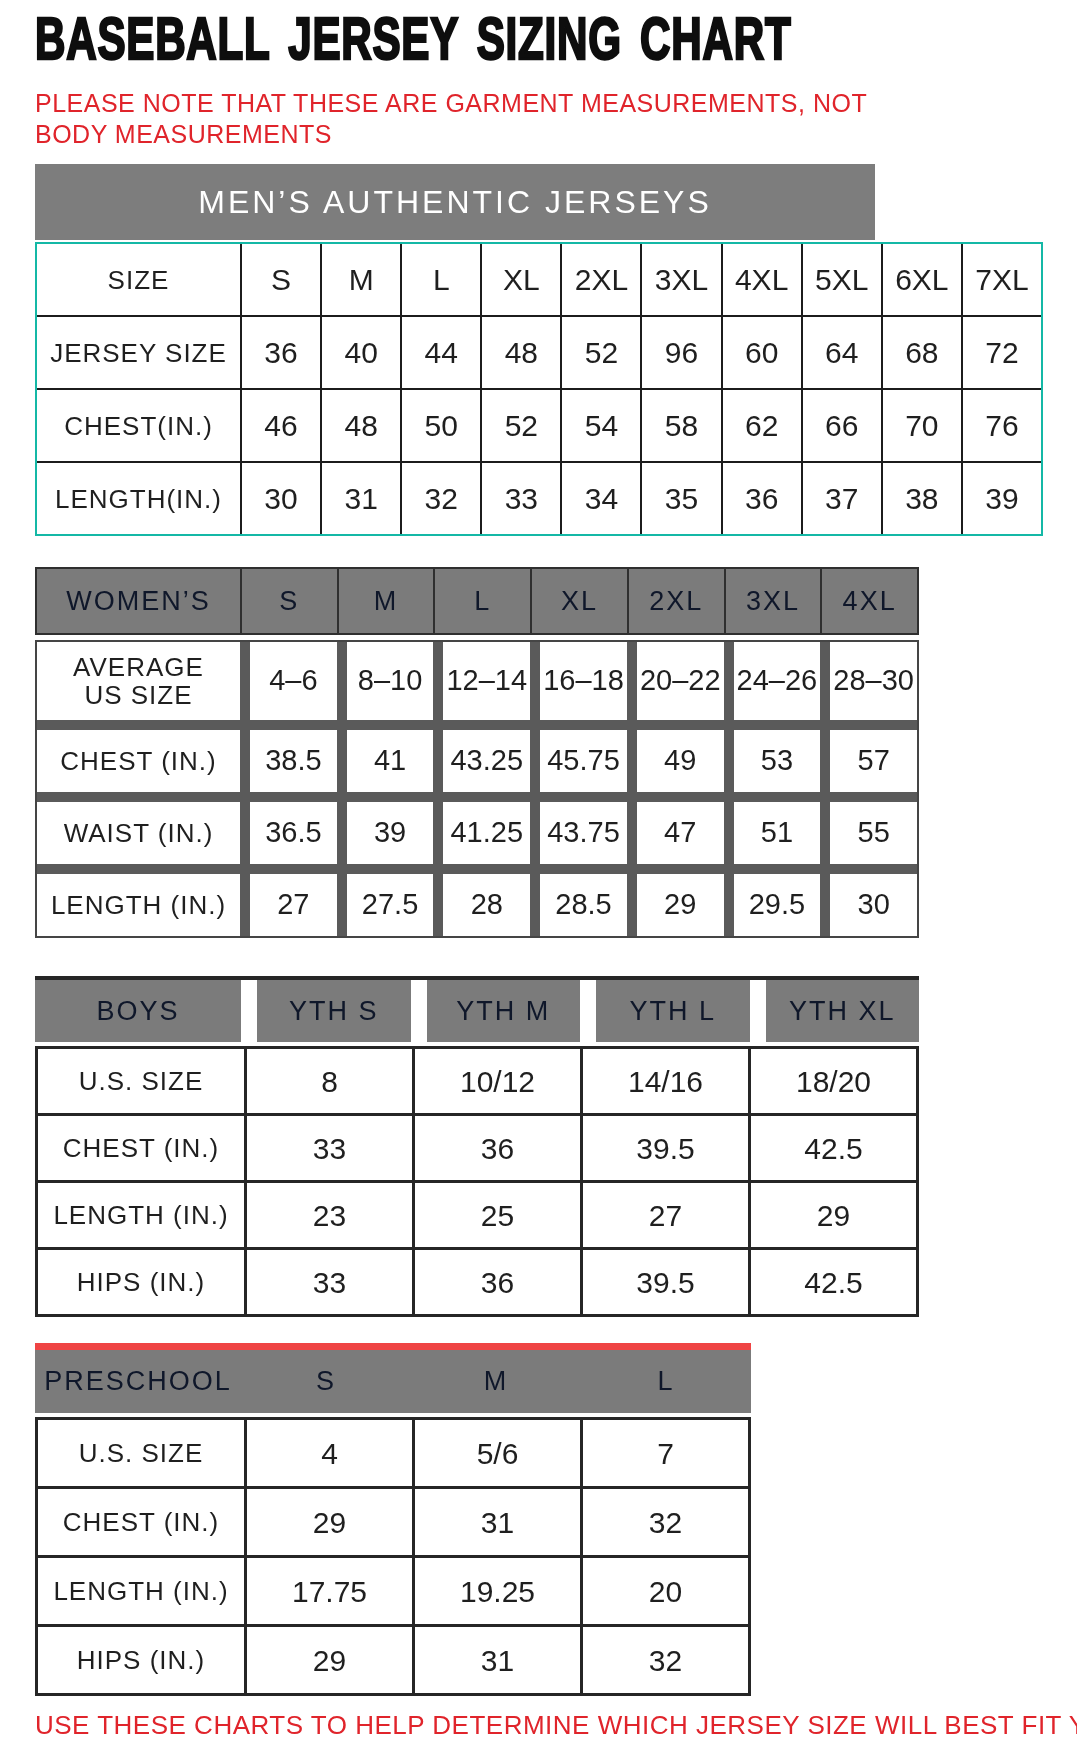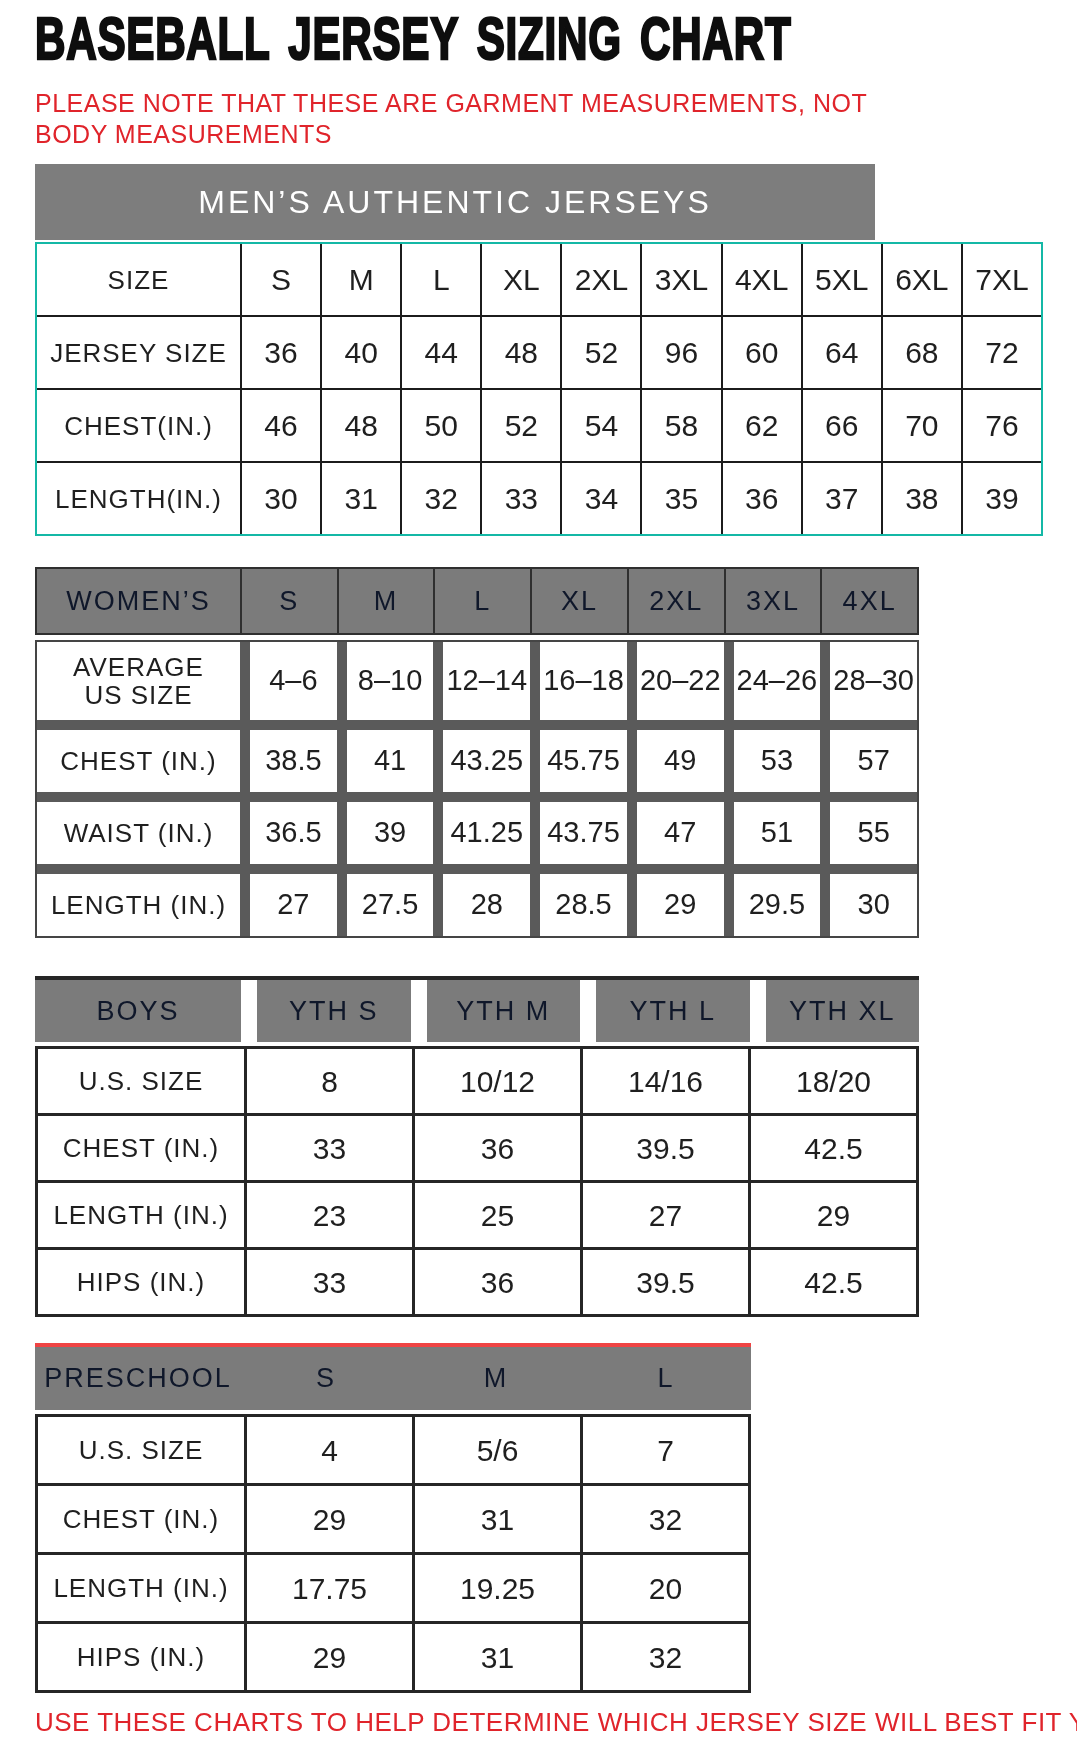--- a/index.html
+++ b/index.html
@@ -101,21 +101,21 @@
     grid-template-rows: repeat(4, 64px);
     gap: 3px; background: #262626; border: 3px solid #262626;
   }
 
   
   .pre-section { margin-top: 26px; }
   .pre-header {
     width: 716px;
     grid-template-columns: 206px repeat(3, 1fr);
     grid-template-rows: 63px;
-    border-top: 4px solid #ef4444;
+    border-top: 7px solid #ef4444;
   }
   .pre-body {
     width: 716px; margin-top: 4px;
     grid-template-columns: 206px repeat(3, 1fr);
     grid-template-rows: repeat(4, 66px);
     gap: 3px; background: #262626; border: 3px solid #262626;
   }
 
   .footer {
     margin-top: 14px;

